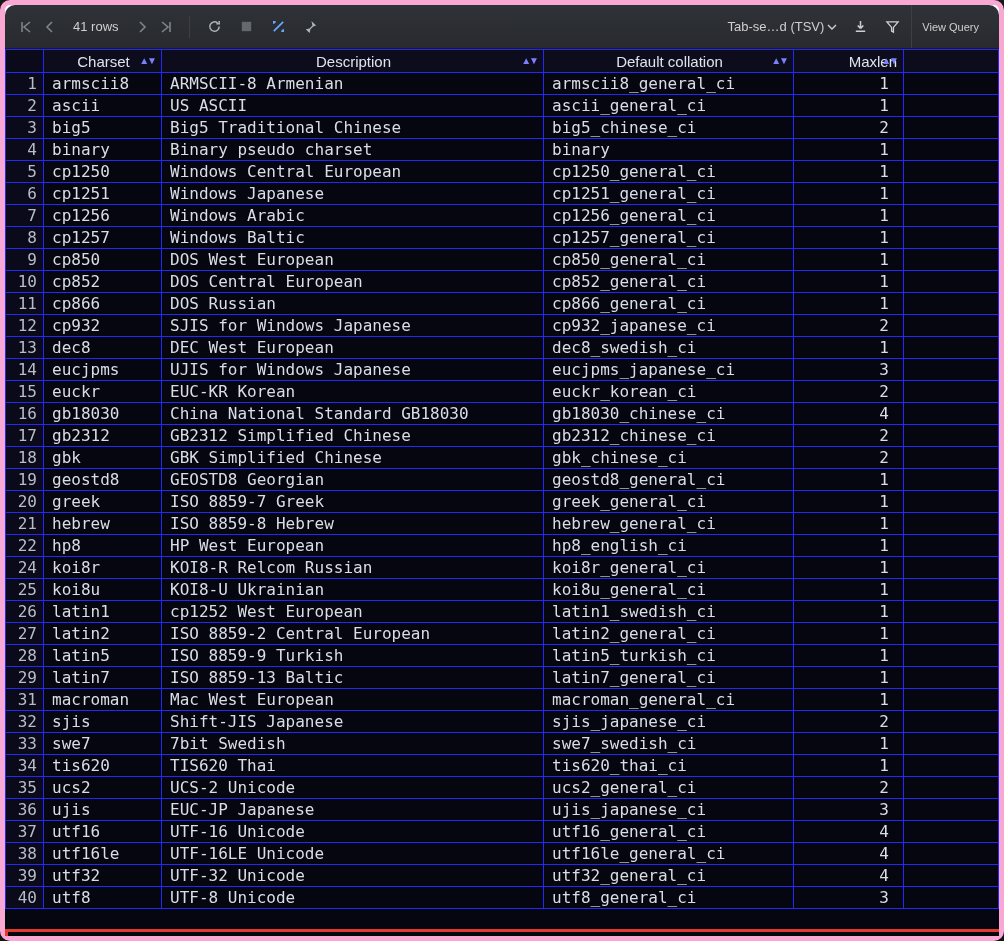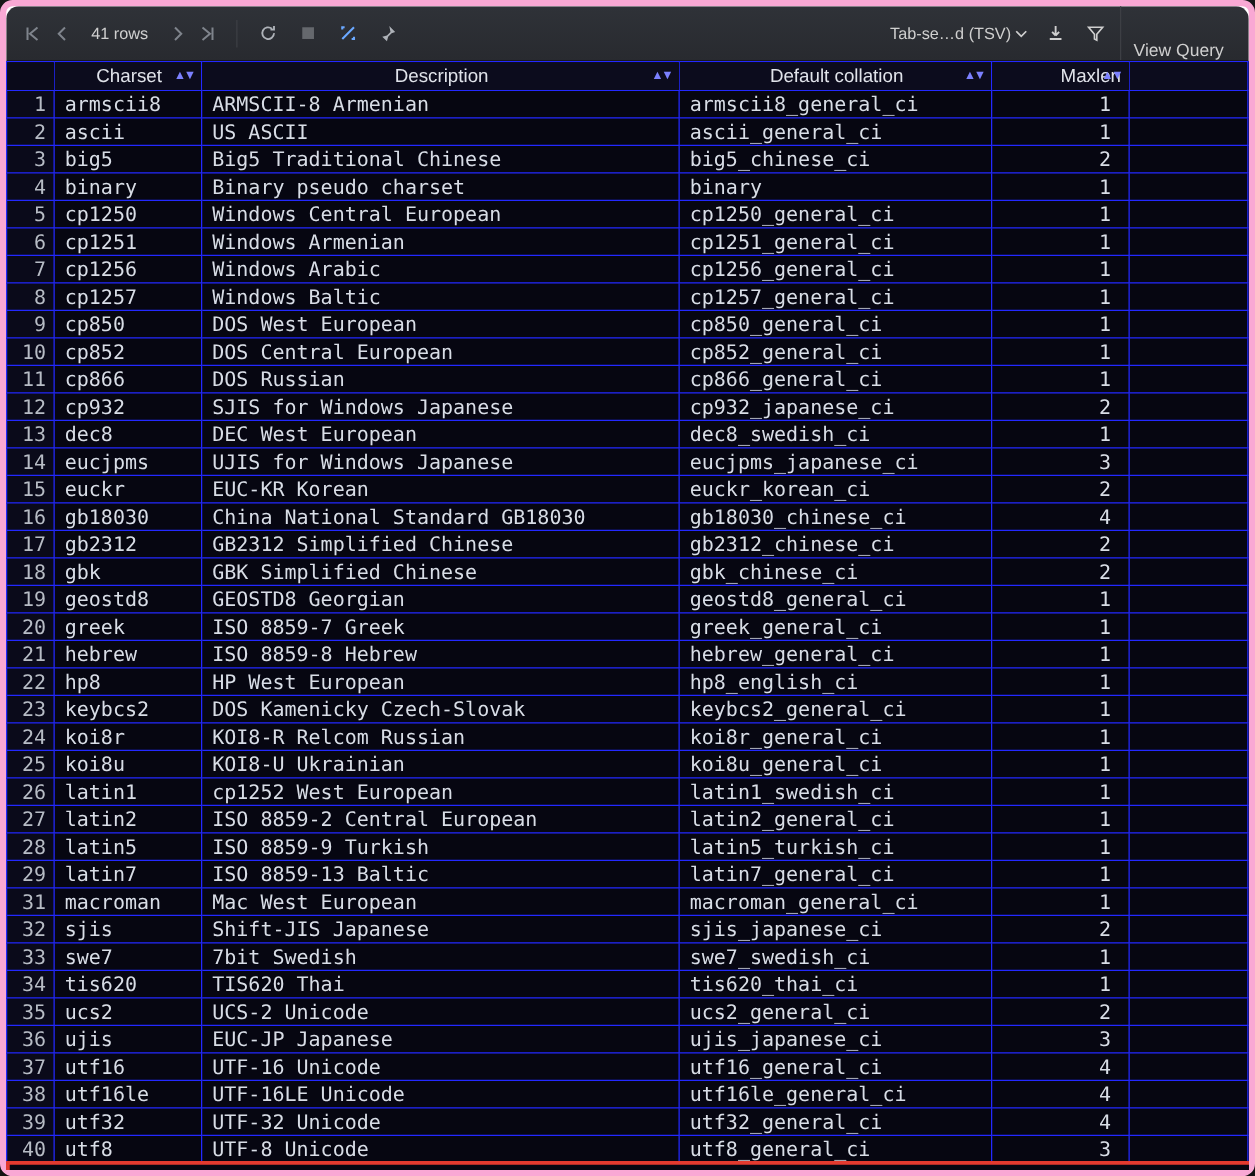--- a/index.html
+++ b/index.html
@@ -57,23 +57,23 @@
   .format-select {
     display:flex; align-items:center; gap:3px;
     color:#cfcfcf; font-size:13px;
     padding:0 4px;
     margin-left:18px;
   }
   .format-select svg { width:10px; height:10px; }
   .right-btn { width:26px; height:26px; display:flex; align-items:center; justify-content:center; color:#cfcfcf;}
   .right-btn svg{ width:15px; height:15px;}
   .view-query {
-    padding:0 10px; color:#cfcfcf; font-size:14px;
+    padding:0 10px; color:#cfcfcf; font-size:11px;
     border-left:1px solid #3d3f44; height:100%;
-    display:flex; align-items:flex-end;
+    display:flex; align-items:center;
   }
   
   .grid {
     position:absolute; top:44px; left:0; right:0; bottom:0;
     overflow:auto;
     background:#060611;
   }
   table {
     border-collapse: collapse;
     width: 100%;
@@ -258,21 +258,21 @@
             <td class="rownum">5</td>
             <td>cp1250</td>
             <td>Windows Central European</td>
             <td>cp1250_general_ci</td>
             <td class="maxlen">1</td>
             <td></td>
           </tr>
           <tr>
             <td class="rownum">6</td>
             <td>cp1251</td>
-            <td>Windows Armenian</td>
+            <td>Windows Japanese</td>
             <td>cp1251_general_ci</td>
             <td class="maxlen">1</td>
             <td></td>
           </tr>
           <tr>
             <td class="rownum">7</td>
             <td>cp1256</td>
             <td>Windows Arabic</td>
             <td>cp1256_general_ci</td>
             <td class="maxlen">1</td>
@@ -388,28 +388,20 @@
             <td>ISO 8859-8 Hebrew</td>
             <td>hebrew_general_ci</td>
             <td class="maxlen">1</td>
             <td></td>
           </tr>
           <tr>
             <td class="rownum">22</td>
             <td>hp8</td>
             <td>HP West European</td>
             <td>hp8_english_ci</td>
-            <td class="maxlen">1</td>
-            <td></td>
-          </tr>
-          <tr>
-            <td class="rownum">23</td>
-            <td>keybcs2</td>
-            <td>DOS Kamenicky Czech-Slovak</td>
-            <td>keybcs2_general_ci</td>
             <td class="maxlen">1</td>
             <td></td>
           </tr>
           <tr>
             <td class="rownum">24</td>
             <td>koi8r</td>
             <td>KOI8-R Relcom Russian</td>
             <td>koi8r_general_ci</td>
             <td class="maxlen">1</td>
             <td></td>

